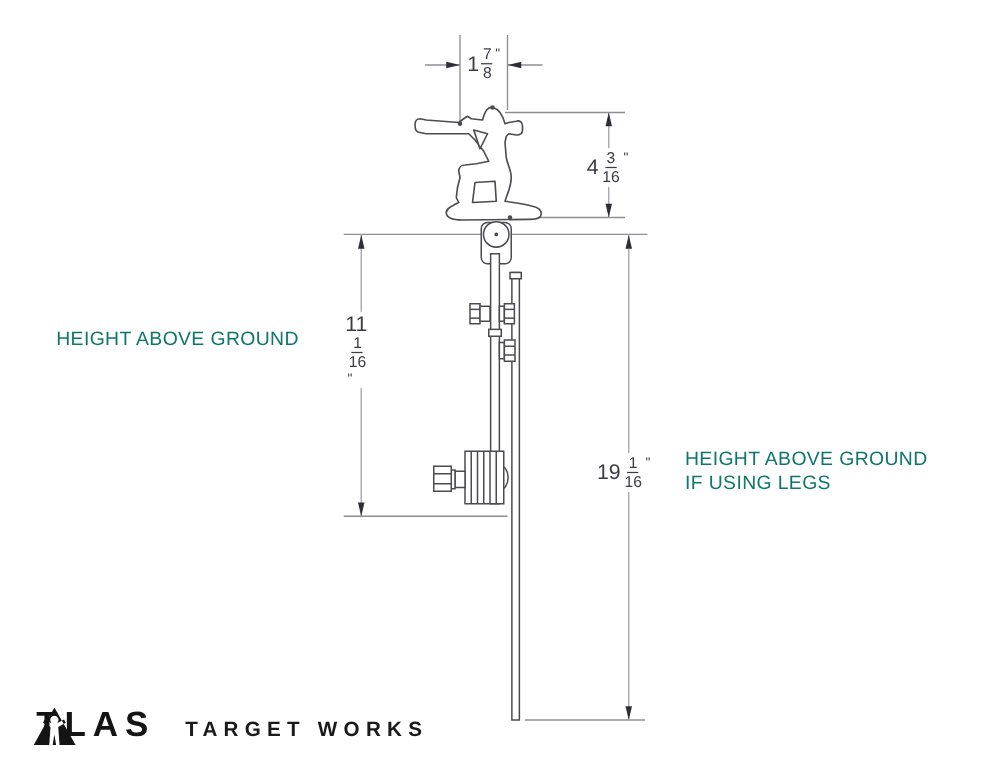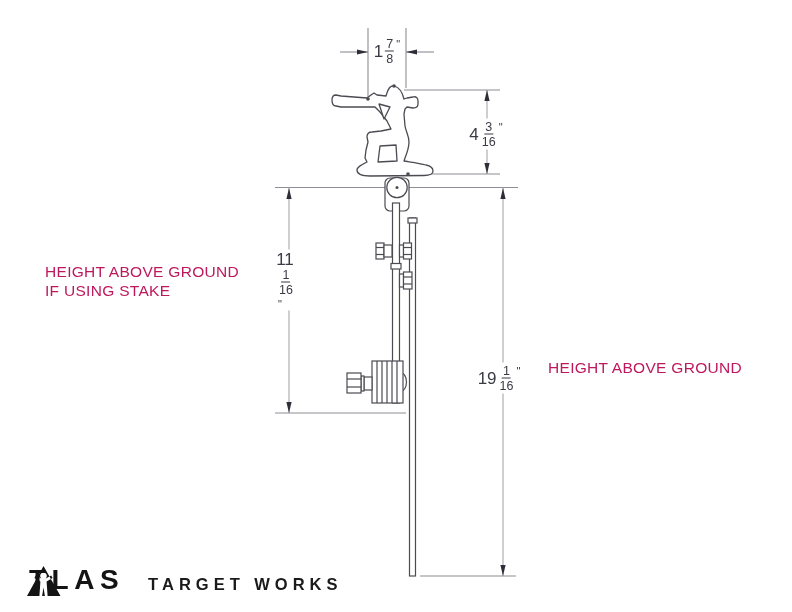--- a/index.html
+++ b/index.html
@@ -9,21 +9,21 @@
   
   .dim{position:absolute;display:flex;align-items:center;background:#fff;padding:1px 3px;
        color:#3b3b45;font-size:17px;transform:translate(-50%,-50%);white-space:nowrap;}
   .dim .whole{line-height:1;}
   .frac{display:inline-flex;flex-direction:column;align-items:center;font-size:12.5px;
         line-height:1.12;margin-left:2px;}
   .frac .num{border-bottom:1.2px solid #3b3b45;padding:0 1px;}
   .frac .den{padding:0 1px;}
   .unit{font-size:11px;margin-left:2px;align-self:flex-start;margin-top:1px;}
   
-  .note{position:absolute;color:#be185d;font-size:15.5px;line-height:19px;letter-spacing:.3px;}
+  .note{position:absolute;color:#0f766e;font-size:15.5px;line-height:19px;letter-spacing:.3px;}
   
   .logo{position:absolute;left:27px;top:566px;display:flex;align-items:flex-end;gap:24px;}
   .logo .brand{font-size:28px;font-weight:700;letter-spacing:5.5px;color:#141414;
                line-height:1;margin-left:2px;margin-bottom:0px;}
   .logo .tagline{font-size:16.5px;font-weight:700;letter-spacing:5px;color:#1a1a1a;
                  line-height:1;margin-bottom:2px;}
 </style>
 </head>
 <body>
 
@@ -172,25 +172,25 @@
     <span class="whole">19</span>
     <span class="frac">
       <span class="num">1</span>
       <span class="den">16</span>
     </span>
     <span class="unit">"</span>
   </div>
 
   <div class="note" style="left:45px;top:262px;">
     <div>HEIGHT ABOVE GROUND</div>
-    <div>IF USING STAKE</div>
   </div>
 
   <div class="note" style="left:548px;top:358px;">
     <div>HEIGHT ABOVE GROUND</div>
+    <div>IF USING LEGS</div>
   </div>
 
   <div class="logo">
     <svg width="34" height="30" viewBox="0 0 34 30">
       <path fill="#141414" fill-rule="evenodd" d="
         M16.5,0 L33.5,30 L0,30 Z
         M16.5,6.5 C18.4,6.5 19.8,8 19.8,9.8 C19.8,11.1 19.2,12.2 18.3,12.8
         L24.2,9.6 L25.6,12.1 L19.6,15.6
         L20.6,30 L17.9,30 L16.5,21.5 L15.1,30 L12.4,30 L13.4,15.6
         L7.4,12.1 L8.8,9.6 L14.7,12.8

